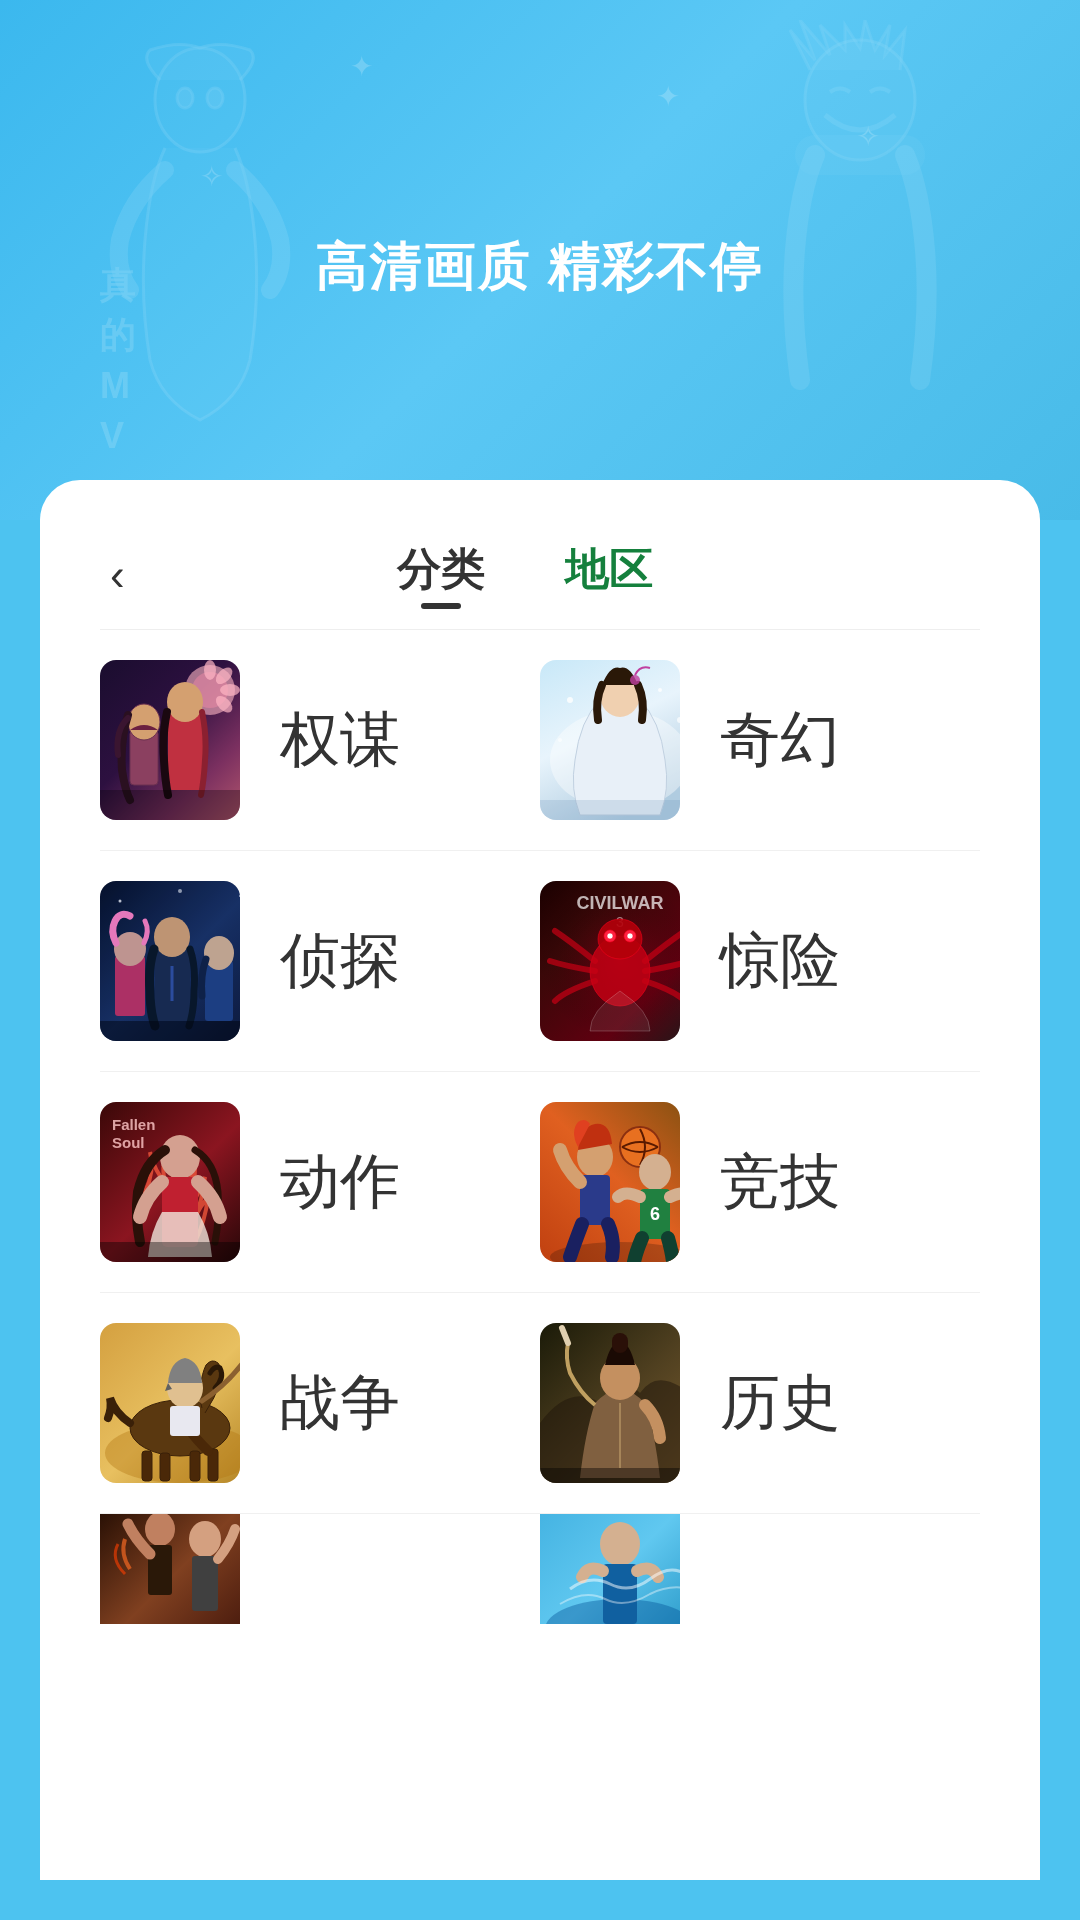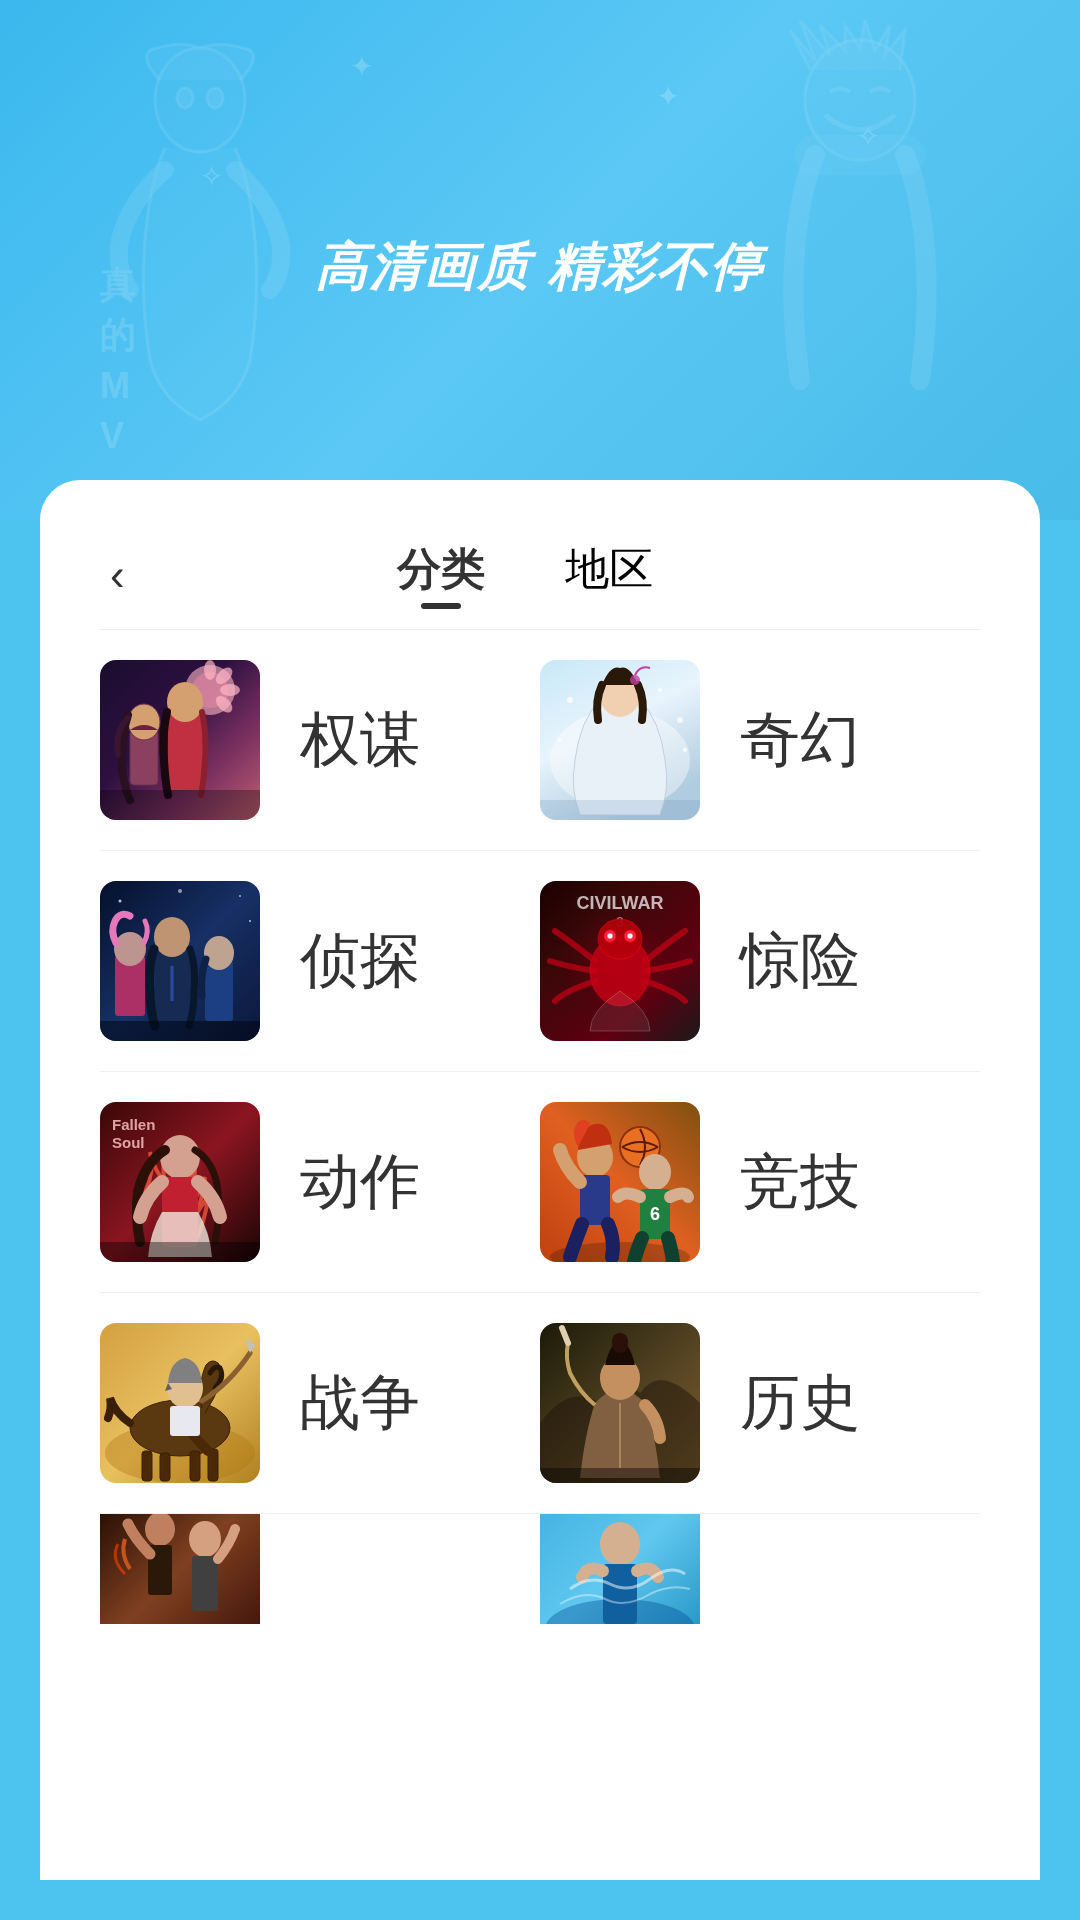--- a/index.html
+++ b/index.html
@@ -68,21 +68,20 @@
       letter-spacing: 4px;
     }
 
     .hero-subtitle {
       font-size: 52px;
       font-weight: 700;
       color: #fff;
       margin-top: 14px;
       z-index: 2;
       letter-spacing: 2px;
-      font-style: italic;
     }
 
     .card-container {
       position: relative;
       margin: 0 40px;
       background: #fff;
       border-radius: 40px 40px 0 0;
       min-height: 1400px;
       padding-top: 20px;
       margin-top: -40px;
@@ -129,22 +128,22 @@
       bottom: 0;
       left: 50%;
       transform: translateX(-50%);
       width: 40px;
       height: 6px;
       background: #333;
       border-radius: 3px;
     }
 
     .tab-item.inactive {
-      color: #000000;
-      font-weight: 400;
+      color: #15803d;
+      font-weight: 700;
     }
 
     .divider {
       height: 1px;
       background: #eee;
       margin: 0 60px;
     }
 
     .category-list {
       padding: 0 60px;
@@ -163,21 +162,21 @@
 
     .category-half {
       display: flex;
       align-items: center;
       flex: 1;
       gap: 40px;
       cursor: pointer;
     }
 
     .category-thumb {
-      width: 160px;
+      width: 140px;
       height: 160px;
       border-radius: 16px;
       overflow: hidden;
       flex-shrink: 0;
       position: relative;
     }
 
     .category-label {
       font-size: 60px;
       font-weight: 500;

